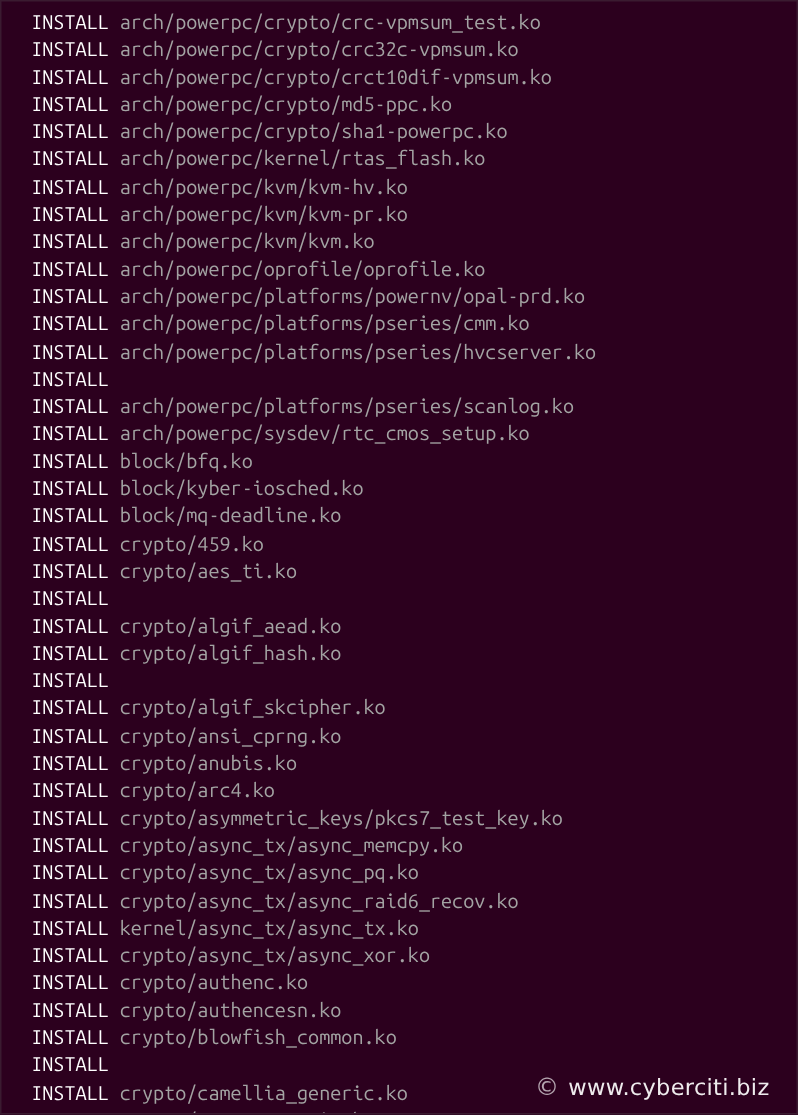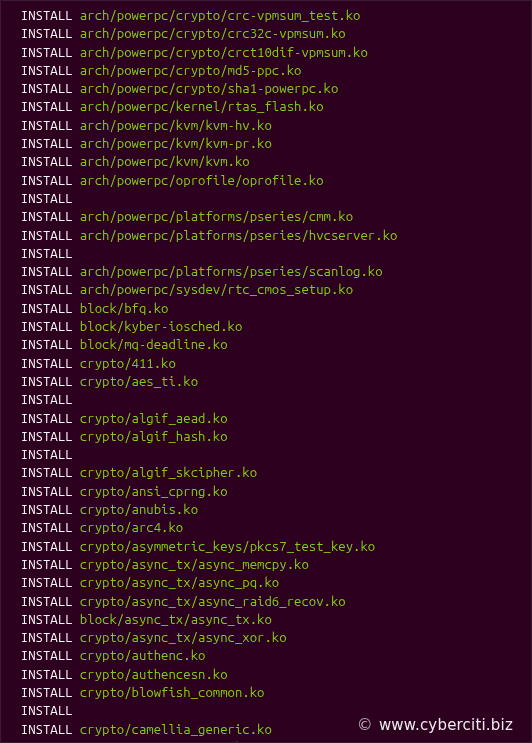--- a/index.html
+++ b/index.html
@@ -22,21 +22,21 @@
     }
     .line {
       white-space: pre;
       color: #ffffff;
       display: flex;
     }
     .install {
       color: #ffffff;
     }
     .path {
-      color: #84cc16;
+      color: #a3a3a3;
       padding-left: 0;
     }
     .watermark {
       position: absolute;
       right: 18px;
       bottom: 8px;
       color: rgba(255,255,255,0.92);
       font-family: "DejaVu Sans", Arial, sans-serif;
       font-size: 15px;
       letter-spacing: 0.2px;
@@ -57,44 +57,44 @@
     <div class="line"><span class="install">  INSTALL </span><span class="path">arch/powerpc/crypto/crc-vpmsum_test.ko</span></div>
     <div class="line"><span class="install">  INSTALL </span><span class="path">arch/powerpc/crypto/crc32c-vpmsum.ko</span></div>
     <div class="line"><span class="install">  INSTALL </span><span class="path">arch/powerpc/crypto/crct10dif-vpmsum.ko</span></div>
     <div class="line"><span class="install">  INSTALL </span><span class="path">arch/powerpc/crypto/md5-ppc.ko</span></div>
     <div class="line"><span class="install">  INSTALL </span><span class="path">arch/powerpc/crypto/sha1-powerpc.ko</span></div>
     <div class="line"><span class="install">  INSTALL </span><span class="path">arch/powerpc/kernel/rtas_flash.ko</span></div>
     <div class="line"><span class="install">  INSTALL </span><span class="path">arch/powerpc/kvm/kvm-hv.ko</span></div>
     <div class="line"><span class="install">  INSTALL </span><span class="path">arch/powerpc/kvm/kvm-pr.ko</span></div>
     <div class="line"><span class="install">  INSTALL </span><span class="path">arch/powerpc/kvm/kvm.ko</span></div>
     <div class="line"><span class="install">  INSTALL </span><span class="path">arch/powerpc/oprofile/oprofile.ko</span></div>
-    <div class="line"><span class="install">  INSTALL </span></div>
+    <div class="line"><span class="install">  INSTALL </span><span class="path">arch/powerpc/platforms/powernv/opal-prd.ko</span></div>
     <div class="line"><span class="install">  INSTALL </span><span class="path">arch/powerpc/platforms/pseries/cmm.ko</span></div>
     <div class="line"><span class="install">  INSTALL </span><span class="path">arch/powerpc/platforms/pseries/hvcserver.ko</span></div>
     <div class="line"><span class="install">  INSTALL </span></div>
     <div class="line"><span class="install">  INSTALL </span><span class="path">arch/powerpc/platforms/pseries/scanlog.ko</span></div>
     <div class="line"><span class="install">  INSTALL </span><span class="path">arch/powerpc/sysdev/rtc_cmos_setup.ko</span></div>
     <div class="line"><span class="install">  INSTALL </span><span class="path">block/bfq.ko</span></div>
     <div class="line"><span class="install">  INSTALL </span><span class="path">block/kyber-iosched.ko</span></div>
     <div class="line"><span class="install">  INSTALL </span><span class="path">block/mq-deadline.ko</span></div>
-    <div class="line"><span class="install">  INSTALL </span><span class="path">crypto/411.ko</span></div>
+    <div class="line"><span class="install">  INSTALL </span><span class="path">crypto/459.ko</span></div>
     <div class="line"><span class="install">  INSTALL </span><span class="path">crypto/aes_ti.ko</span></div>
     <div class="line"><span class="install">  INSTALL </span></div>
     <div class="line"><span class="install">  INSTALL </span><span class="path">crypto/algif_aead.ko</span></div>
     <div class="line"><span class="install">  INSTALL </span><span class="path">crypto/algif_hash.ko</span></div>
     <div class="line"><span class="install">  INSTALL </span></div>
     <div class="line"><span class="install">  INSTALL </span><span class="path">crypto/algif_skcipher.ko</span></div>
     <div class="line"><span class="install">  INSTALL </span><span class="path">crypto/ansi_cprng.ko</span></div>
     <div class="line"><span class="install">  INSTALL </span><span class="path">crypto/anubis.ko</span></div>
     <div class="line"><span class="install">  INSTALL </span><span class="path">crypto/arc4.ko</span></div>
     <div class="line"><span class="install">  INSTALL </span><span class="path">crypto/asymmetric_keys/pkcs7_test_key.ko</span></div>
     <div class="line"><span class="install">  INSTALL </span><span class="path">crypto/async_tx/async_memcpy.ko</span></div>
     <div class="line"><span class="install">  INSTALL </span><span class="path">crypto/async_tx/async_pq.ko</span></div>
     <div class="line"><span class="install">  INSTALL </span><span class="path">crypto/async_tx/async_raid6_recov.ko</span></div>
-    <div class="line"><span class="install">  INSTALL </span><span class="path">block/async_tx/async_tx.ko</span></div>
+    <div class="line"><span class="install">  INSTALL </span><span class="path">kernel/async_tx/async_tx.ko</span></div>
     <div class="line"><span class="install">  INSTALL </span><span class="path">crypto/async_tx/async_xor.ko</span></div>
     <div class="line"><span class="install">  INSTALL </span><span class="path">crypto/authenc.ko</span></div>
     <div class="line"><span class="install">  INSTALL </span><span class="path">crypto/authencesn.ko</span></div>
     <div class="line"><span class="install">  INSTALL </span><span class="path">crypto/blowfish_common.ko</span></div>
     <div class="line"><span class="install">  INSTALL </span></div>
     <div class="line"><span class="install">  INSTALL </span><span class="path">crypto/camellia_generic.ko</span></div>
     <div class="line"><span class="install">  INSTALL </span><span class="path">crypto/cast5_generic.ko</span></div>
   </div>
 
 <div class="watermark">

